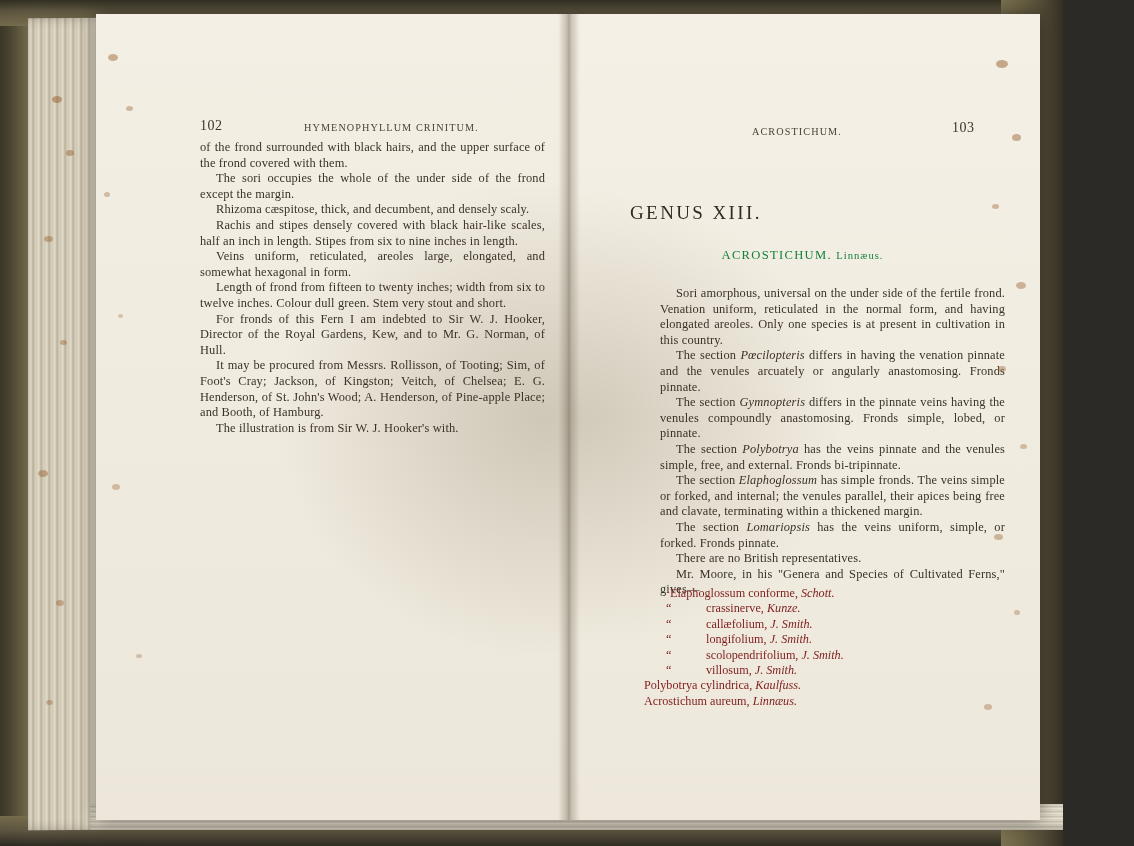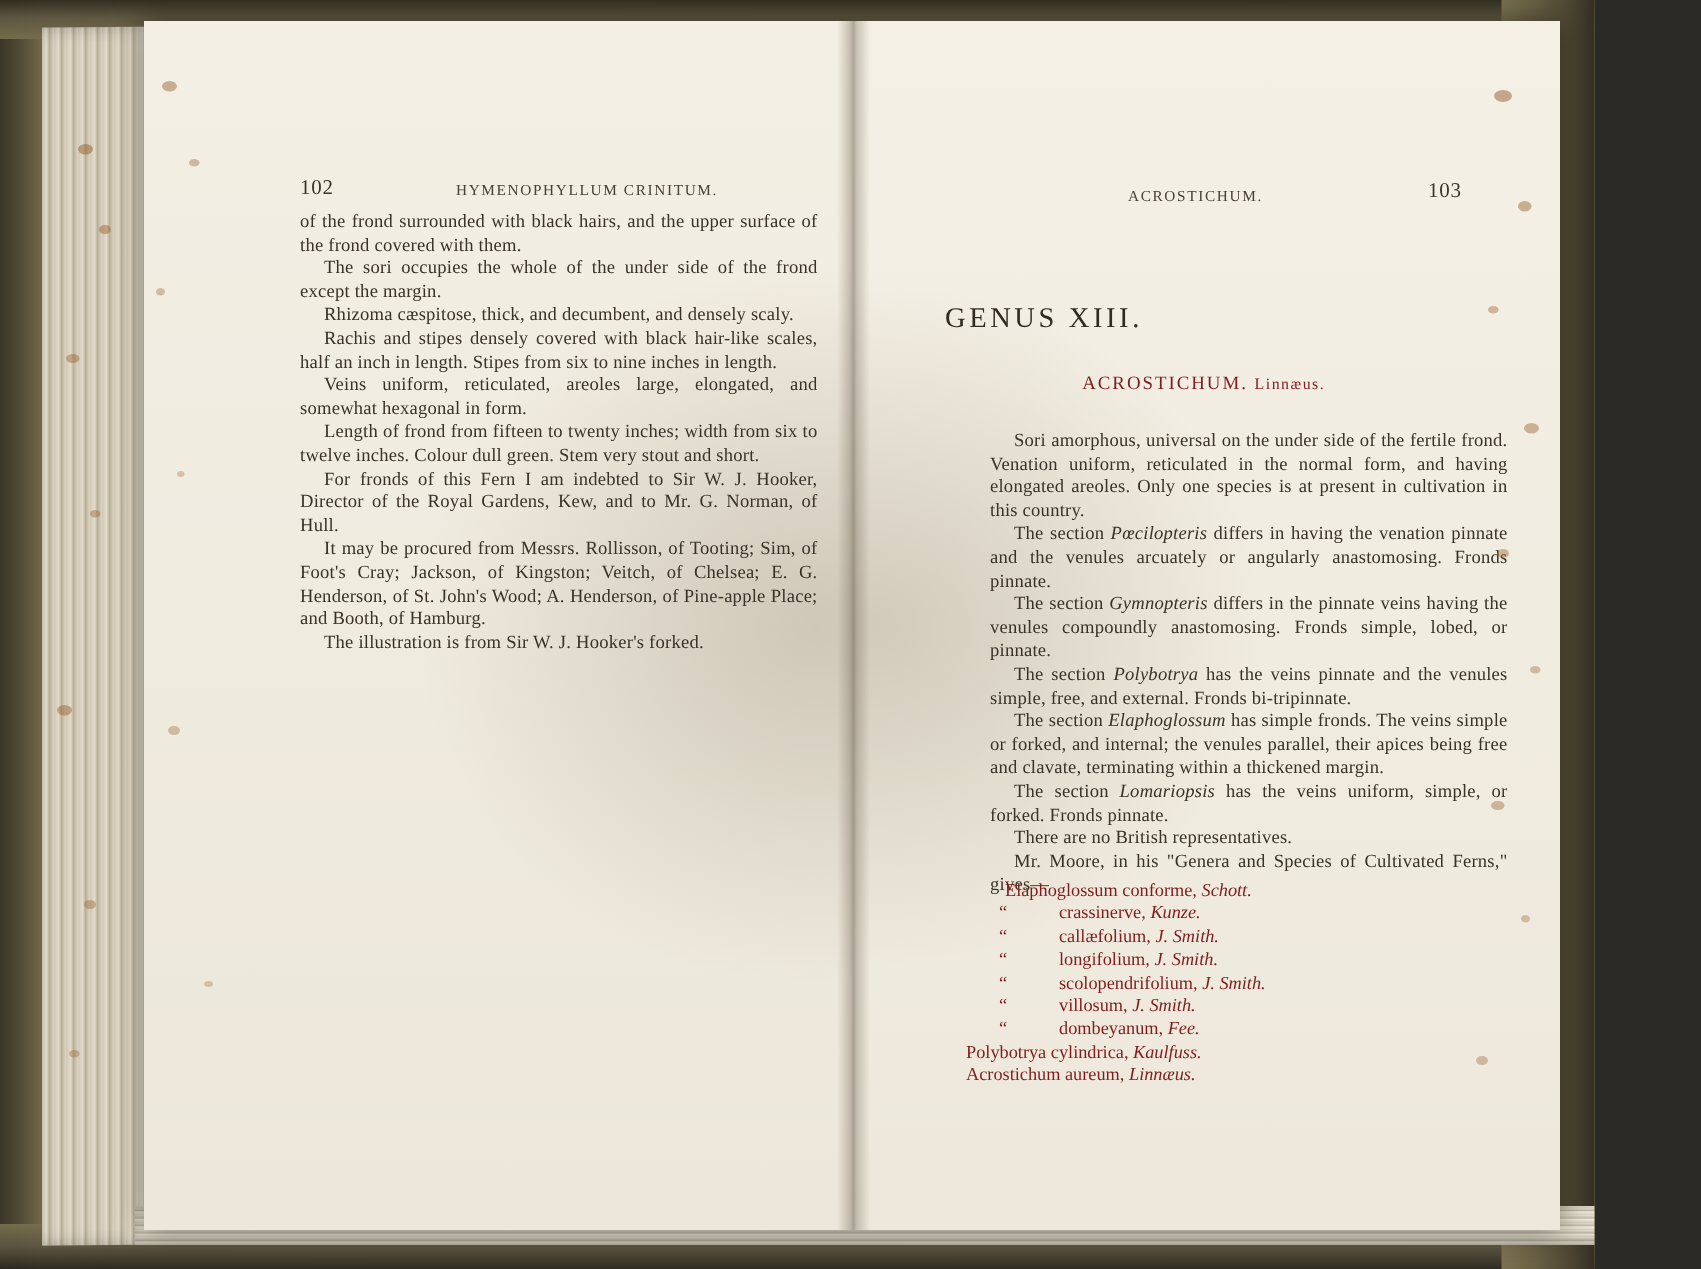--- a/index.html
+++ b/index.html
@@ -159,21 +159,21 @@
     color: #322b22;
   }
   .genus-sub {
     position: absolute;
     left: 534px;
     top: 234px;
     width: 345px;
     text-align: center;
     font-size: 12.6px;
     letter-spacing: 1.3px;
-    color: #7f1d1d;
+    color: #15803d;
   }
   .genus-sub .sc { font-size: 10.6px; letter-spacing: 1px; }
   i, .ital { font-style: italic; }
 
   .species-list {
     position: absolute;
     left: 534px;
     top: 572px;
     width: 345px;
     font-size: 12.2px;
@@ -210,21 +210,21 @@
 
     <div class="text-col col-left">
       <p class="noindent">of the frond surrounded with black hairs, and the upper surface of the frond covered with them.</p>
       <p>The sori occupies the whole of the under side of the frond except the margin.</p>
       <p>Rhizoma cæspitose, thick, and decumbent, and densely scaly.</p>
       <p>Rachis and stipes densely covered with black hair-like scales, half an inch in length.   Stipes from six to nine inches in length.</p>
       <p>Veins uniform, reticulated, areoles large, elongated, and somewhat hexagonal in form.</p>
       <p>Length of frond from fifteen to twenty inches; width from six to twelve inches.   Colour dull green.   Stem very stout and short.</p>
       <p>For fronds of this Fern I am indebted to Sir W. J. Hooker, Director of the Royal Gardens, Kew, and to Mr. G. Norman, of Hull.</p>
       <p>It may be procured from Messrs. Rollisson, of Tooting; Sim, of Foot's Cray; Jackson, of Kingston; Veitch, of Chelsea; E. G. Henderson, of St. John's Wood; A. Henderson, of Pine-apple Place; and Booth, of Hamburg.</p>
-      <p>The illustration is from Sir W. J. Hooker's forked.</p>
+      <p>The illustration is from Sir W. J. Hooker's with.</p>
     </div>
 
     <div class="folio fol-right">103</div>
     <div class="running-head hl-right">ACROSTICHUM.</div>
 
     <div class="genus-title">GENUS XIII.</div>
     <div class="genus-sub">
       <span>ACROSTICHUM.</span>
       <span class="sc">Linnæus.</span>
     </div>
@@ -251,23 +251,20 @@
         <span class="ditto">“</span><span>callæfolium,</span> <i>J. Smith.</i>
       </div>
       <div class="row indent1">
         <span class="ditto">“</span><span>longifolium,</span> <i>J. Smith.</i>
       </div>
       <div class="row indent1">
         <span class="ditto">“</span><span>scolopendrifolium,</span> <i>J. Smith.</i>
       </div>
       <div class="row indent1">
         <span class="ditto">“</span><span>villosum,</span> <i>J. Smith.</i>
-      </div>
-      <div class="row indent1">
-        <span class="ditto">“</span><span>dombeyanum,</span> <i>Fee.</i>
       </div>
       <div class="row indent2">
         <span>Polybotrya cylindrica,</span> <i>Kaulfuss.</i>
       </div>
       <div class="row indent2">
         <span>Acrostichum aureum,</span> <i>Linnæus.</i>
       </div>
     </div>
 
     <div class="foxing" style="left:12px;  top:40px;  width:10px; height:7px;  background:rgba(150,94,44,.45);"></div>

